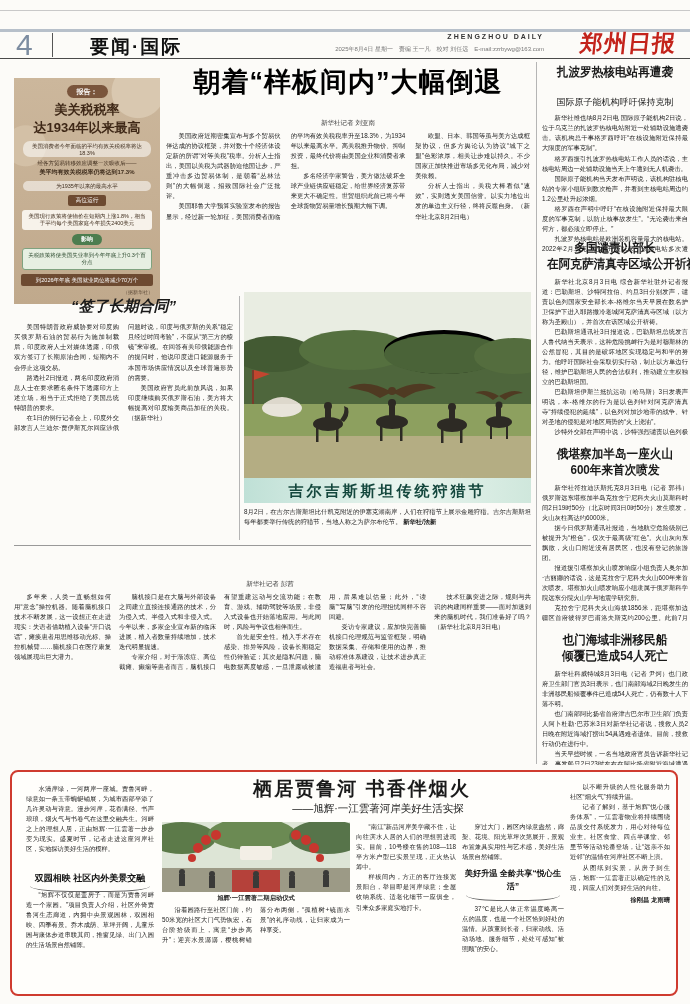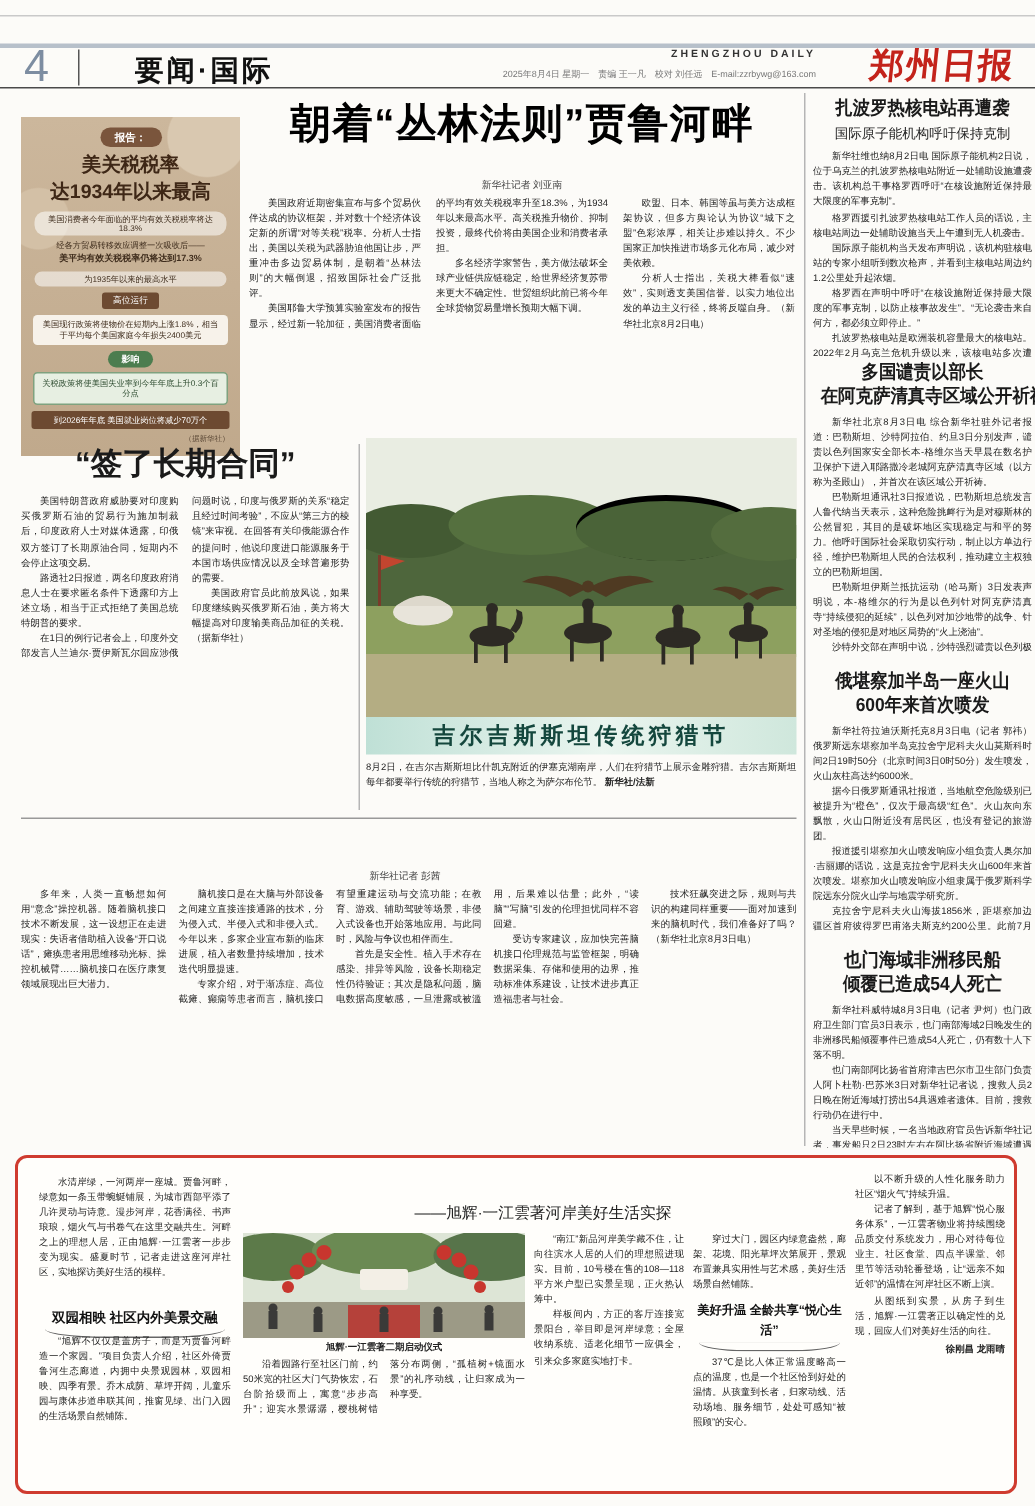--- a/index.html
+++ b/index.html
@@ -44,53 +44,53 @@
   .body-sm{font-size:6.3px;line-height:1.6;text-align:justify;color:#222;}
   .body-sm p{margin:0;text-indent:2em;}
   
   .lead-h{left:166px;top:64px;width:364px;text-align:center;font-size:27px;font-weight:bold;
           letter-spacing:1px;color:#000;}
   .lead-sub{left:166px;top:101px;width:364px;text-align:center;font-size:12.5px;color:#111;}
   .lead-by{left:166px;top:119px;width:364px;text-align:center;font-size:6.5px;color:#444;}
   .lead-body{left:166px;top:131px;width:364px;height:156px;column-count:3;column-gap:10px;overflow:hidden;}
   
   .india{left:14px;top:296px;width:219px;}
-  .india .h{font-size:21px;font-weight:bold;text-align:center;line-height:1.35;}
+  .india .h{font-size:15px;font-weight:bold;text-align:center;line-height:1.35;font-style:italic;}
   .india .b{margin-top:6px;height:220px;column-count:2;column-gap:9px;overflow:hidden;}
   .vrule1{left:239px;top:296px;width:1px;height:244px;background:#b5b5b5;}
   
   .photo{left:244px;top:292px;width:287px;height:186px;overflow:hidden;background:#dfe3d6;}
   .pbanner{left:244px;top:478px;width:287px;height:25px;line-height:25px;text-align:center;
            font-size:15px;font-weight:bold;letter-spacing:3px;color:#14473d;
            background:linear-gradient(90deg,#bfe0d6,#eaf5ef 55%,#cfe7dc);}
   .pcap{left:244px;top:507px;width:287px;height:33px;}
   .pcap .credit{font-weight:bold;}
   .hrule1{left:14px;top:545px;width:517px;height:1px;background:#999;}
   
   .bci-h{left:40px;top:551px;width:460px;text-align:center;font-size:21px;font-weight:bold;color:#000;}
   .bci-by{left:40px;top:580px;width:460px;text-align:center;font-size:6.5px;color:#444;}
   .bci-body{left:14px;top:592px;width:517px;height:172px;column-count:5;column-gap:8px;overflow:hidden;}
   
   .vrule2{left:536px;top:62px;width:1px;height:702px;background:#b5b5b5;}
   .rart{left:542px;width:146px;}
   .ra-h{font-size:12.5px;font-weight:bold;text-align:center;line-height:1.3;white-space:nowrap;
         transform:scaleX(.93);transform-origin:center;}
-  .ra-sub{font-size:9px;text-align:center;margin-top:3px;color:#222;
+  .ra-sub{font-size:9px;text-align:center;margin-top:16px;color:#222;
           font-family:"Liberation Serif","DejaVu Serif",serif;}
   .ra-b{margin-top:4px;overflow:hidden;}
   
   .feat{left:10px;top:770px;width:668px;height:226px;border:2px solid #cf3b2f;border-radius:8px;
         background:#fffefb;box-sizing:border-box;}
   .feat .in{position:absolute;}
   .f-intro{left:14px;top:12px;width:128px;height:104px;overflow:hidden;
            font-family:"Liberation Serif","DejaVu Serif",serif;}
   .f-sec-t{font-size:9px;font-weight:bold;color:#111;text-align:center;}
   .arc{height:5px;border-bottom:1.2px solid #666;border-radius:50%/0 0 9px 9px;margin:1px 4px 3px;}
   .f-h{left:146px;top:4px;width:408px;text-align:center;font-size:19px;font-weight:bold;letter-spacing:2px;}
-  .f-sub{left:146px;top:30px;width:408px;text-align:center;font-size:10.5px;color:#222;}
+  .f-sub{left:162px;top:30px;width:408px;text-align:center;font-size:10.5px;color:#222;}
   .f-photo{left:150px;top:50px;width:188px;height:70px;overflow:hidden;background:#dfe6da;}
   .f-pcap{left:150px;top:122px;width:188px;text-align:center;font-size:6.3px;font-weight:bold;color:#222;}
   .f-m1{left:150px;top:133px;width:188px;height:82px;column-count:2;column-gap:8px;overflow:hidden;}
   .f-m2{left:344px;top:50px;width:100px;height:165px;overflow:hidden;}
   .f-m3{left:450px;top:50px;width:102px;height:165px;overflow:hidden;}
   .f-r{left:558px;top:10px;width:100px;height:205px;overflow:hidden;}
   .f-auth{text-align:right;font-weight:bold;margin-top:2px;font-size:6.3px;}
   .f-l2{left:14px;top:118px;width:128px;height:98px;overflow:hidden;}
 </style>
 </head>
@@ -117,21 +117,21 @@
     <div class="noteb">美平均有效关税税率仍将达到17.3%</div>
     <div class="pill">为1935年以来的最高水平</div>
     <div><span class="tag">高位运行</span></div>
     <div class="card">美国现行政策将使物价在短期内上涨1.8%，相当于平均每个美国家庭今年损失2400美元</div>
     <div><span class="impact">影响</span></div>
     <div class="card2">关税政策将使美国失业率到今年年底上升0.3个百分点</div>
     <div class="band">到2026年年底 美国就业岗位将减少70万个</div>
     <div class="src">（据新华社）</div>
   </div>
 
-  <div class="abs lead-h">朝着“丛林法则”贾鲁河畔</div>
+  <div class="abs lead-h">朝着“样板间内”大幅倒退</div>
   <div class="abs lead-by">新华社记者 刘亚南</div>
   <div class="abs lead-body body-sm">
       <p>美国政府近期密集宣布与多个贸易伙伴达成的协议框架，并对数十个经济体设定新的所谓“对等关税”税率。分析人士指出，美国以关税为武器胁迫他国让步，严重冲击多边贸易体制，是朝着“丛林法则”的大幅倒退，招致国际社会广泛批评。</p>
       <p>美国耶鲁大学预算实验室发布的报告显示，经过新一轮加征，美国消费者面临的平均有效关税税率升至18.3%，为1934年以来最高水平。高关税推升物价、抑制投资，最终代价将由美国企业和消费者承担。</p>
       <p>多名经济学家警告，美方做法破坏全球产业链供应链稳定，给世界经济复苏带来更大不确定性。世贸组织此前已将今年全球货物贸易量增长预期大幅下调。</p>
       <p>欧盟、日本、韩国等虽与美方达成框架协议，但多方舆论认为协议“城下之盟”色彩浓厚，相关让步难以持久。不少国家正加快推进市场多元化布局，减少对美依赖。</p>
       <p>分析人士指出，关税大棒看似“速效”，实则透支美国信誉。以实力地位出发的单边主义行径，终将反噬自身。（新华社北京8月2日电）</p>
     </div>
 
   <div class="abs india">
@@ -260,20 +260,21 @@
       <p style="text-indent:2em;margin:0;">水清岸绿，一河两岸一座城。贾鲁河畔，绿意如一条玉带蜿蜒铺展，为城市西部平添了几许灵动与诗意。漫步河岸，花香满径、书声琅琅，烟火气与书卷气在这里交融共生。河畔之上的理想人居，正由旭辉·一江雲著一步步变为现实。盛夏时节，记者走进这座河岸社区，实地探访美好生活的模样。</p>
     </div>
     <div class="in" style="left:14px;top:100px;width:128px;">
       <div class="f-sec-t">双园相映 社区内外美景交融</div>
       <div class="arc"></div>
     </div>
     <div class="in f-l2 body-sm">
         <p>“旭辉不仅仅是盖房子，而是为贾鲁河畔造一个家园。”项目负责人介绍，社区外倚贾鲁河生态廊道，内拥中央景观园林，双园相映、四季有景。乔木成荫、草坪开阔，儿童乐园与康体步道串联其间，推窗见绿、出门入园的生活场景自然铺陈。</p>
       </div>
 
+    <div class="in f-h">栖居贾鲁河 书香伴烟火</div>
     <div class="in f-sub">——旭辉·一江雲著河岸美好生活实探</div>
 
     <div class="in f-photo">
       <svg width="188" height="70" viewBox="0 0 188 70">
         <rect width="188" height="70" fill="#dde5d6"></rect>
         <ellipse cx="20" cy="16" rx="34" ry="16" fill="#5c7a49"></ellipse>
         <ellipse cx="90" cy="12" rx="44" ry="16" fill="#6b8a53"></ellipse>
         <ellipse cx="165" cy="15" rx="38" ry="17" fill="#57744a"></ellipse>
         <rect x="0" y="46" width="188" height="24" fill="#9c9a86"></rect>
         <rect x="70" y="48" width="48" height="22" fill="#b5413a"></rect>

